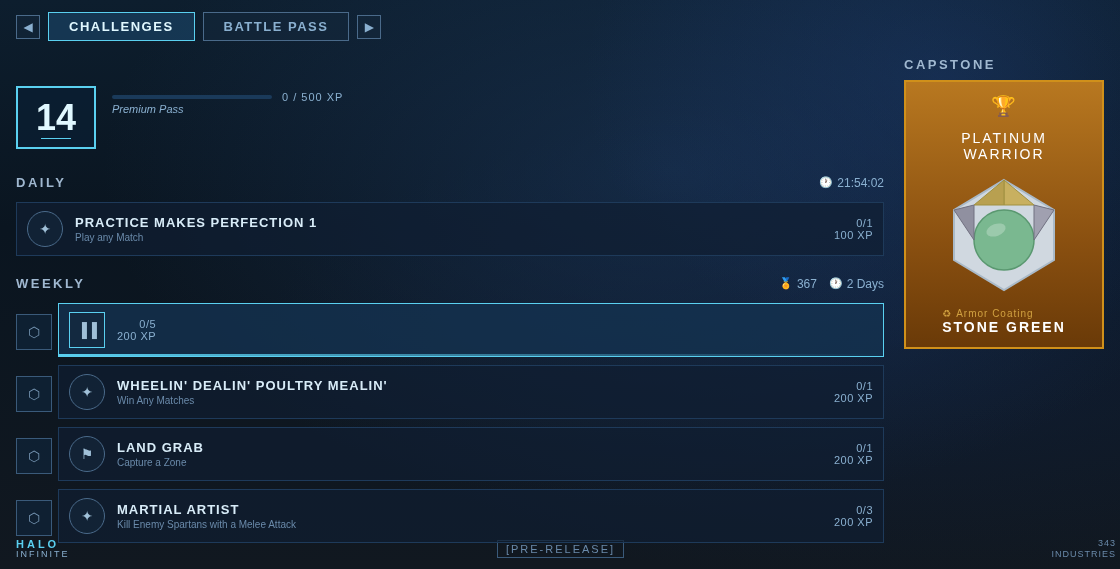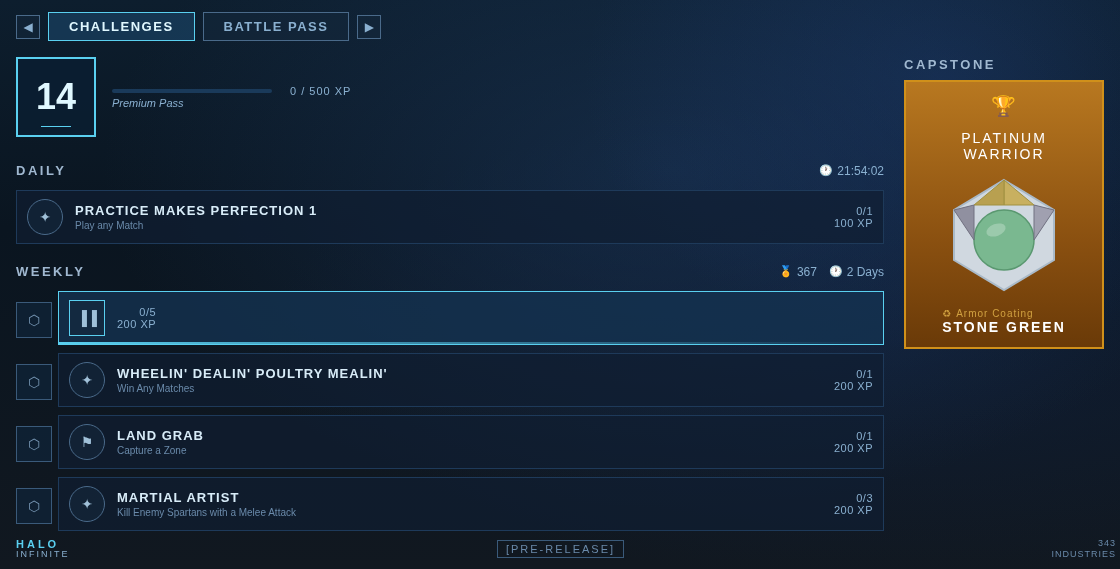--- a/index.html
+++ b/index.html
@@ -98,29 +98,30 @@
 
     
     .challenge-header {
       display: flex;
       align-items: center;
       gap: 16px;
       margin-bottom: 20px;
     }
 
     .level-badge {
-      width: 80px; height: 80px;
+      width: 80px; height: 63px;
       border: 2px solid #5ad0f0;
       display: flex; align-items: center; justify-content: center;
       font-size: 36px;
       font-weight: bold;
       color: #e0f8ff;
       background: rgba(10,30,50,0.8);
       flex-shrink: 0;
       position: relative;
+      margin-top: 29px;
     }
 
     .level-badge::before {
       content: '';
       position: absolute;
       bottom: 8px;
       width: 30px; height: 1px;
       background: #5ad0f0;
     }
 
@@ -133,21 +134,21 @@
       font-weight: bold;
       letter-spacing: 2px;
       color: #e8f4ff;
       text-transform: uppercase;
       margin-bottom: 6px;
     }
 
     .xp-bar-container {
       display: flex;
       align-items: center;
-      gap: 18px;
+      gap: 10px;
     }
 
     .xp-bar {
       width: 160px; height: 4px;
       background: #1a3a5a;
       border-radius: 2px;
       overflow: hidden;
     }
 
     .xp-bar-fill {

